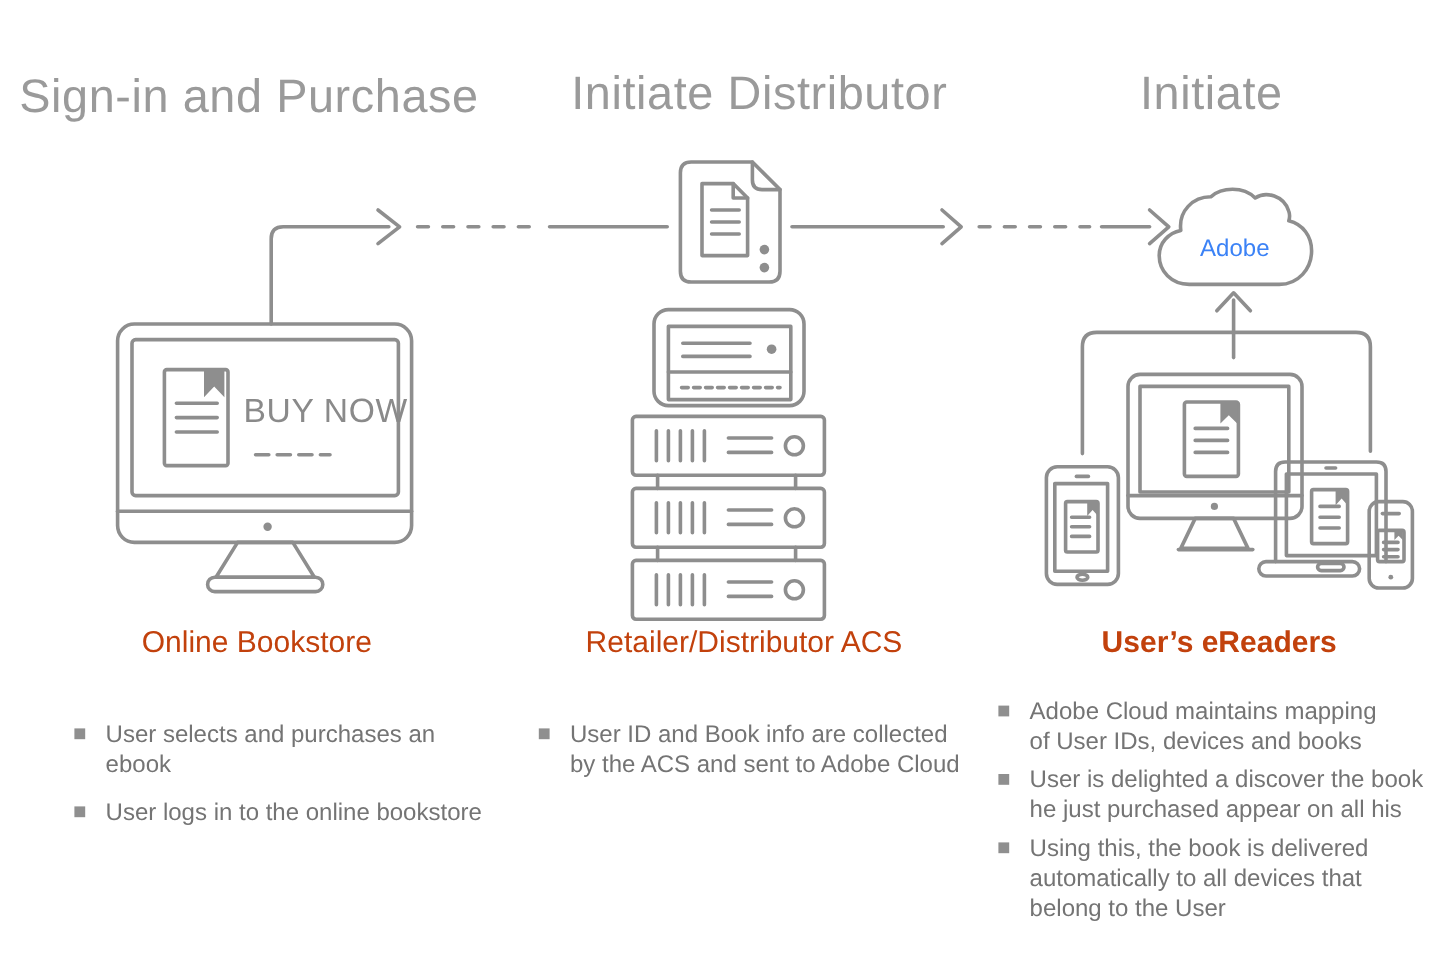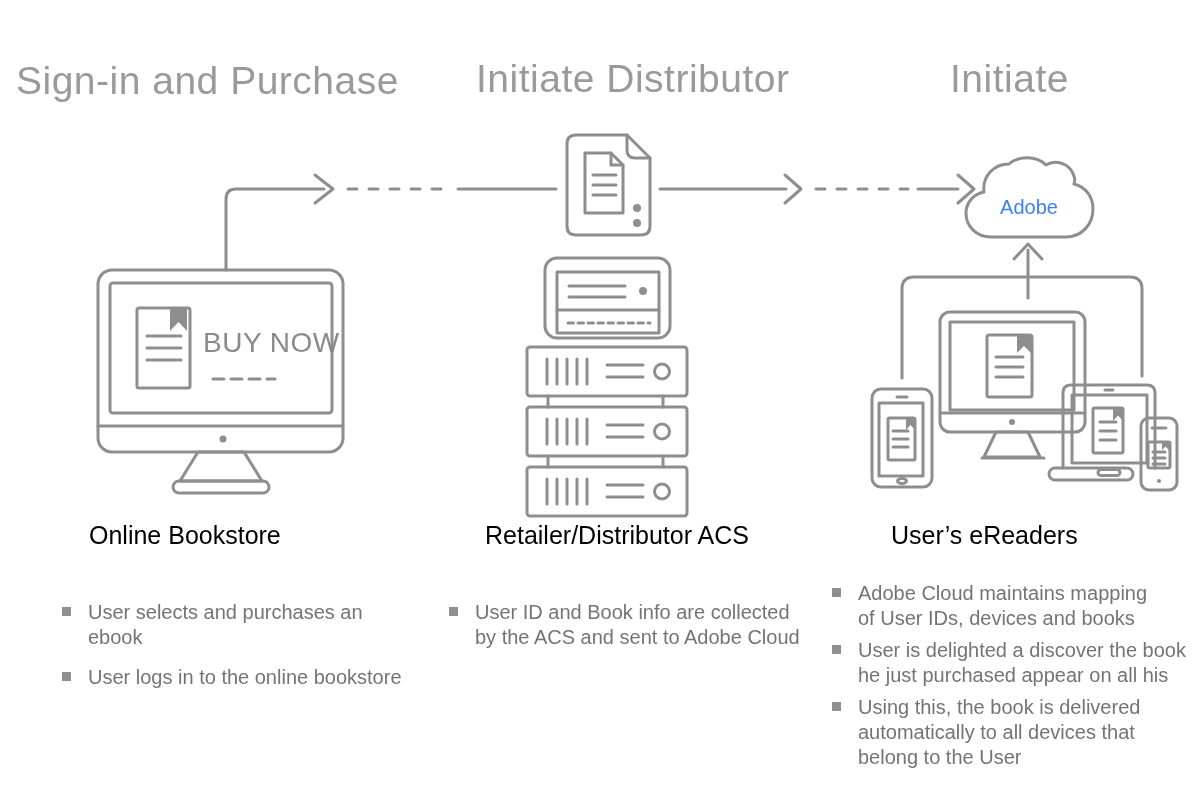--- a/index.html
+++ b/index.html
@@ -9,25 +9,25 @@
   }
   .title {
     position:absolute; font-size:39px; font-weight:300; color:#9a9a9a;
     white-space:nowrap; letter-spacing:0.5px;
   }
   #title-purchase   { left:16px;  top:59px; }
   #title-fulfillment{ left:476px; top:57px; }
   #title-delivery   { left:950px; top:57px; }
 
   .device-label {
-    position:absolute; font-size:25px; color:#000000; text-align:left; white-space:nowrap;
+    position:absolute; font-size:25px; color:#c2410c; text-align:center; white-space:nowrap;
   }
   #label-bookstore { left:89px;  top:521px; width:250px; }
   #label-acs       { left:485px; top:521px; width:270px; }
-  #label-ereaders  { left:891px; top:521px; width:250px; }
+  #label-ereaders  { left:891px; top:521px; width:250px;font-weight:bold; }
 
   .bullets { position:absolute; margin:0; padding:0; list-style:none; }
   .bullets li {
     position:relative; padding-left:26px; font-size:20px; line-height:25px;
     color:#747474; white-space:pre-line;
   }
   .bullets li::before {
     content:""; position:absolute; left:0; top:7px; width:9px; height:9px; background:#8f8f8f;
   }
   #bullets-purchase    { left:62px;  top:600px; width:360px; }

